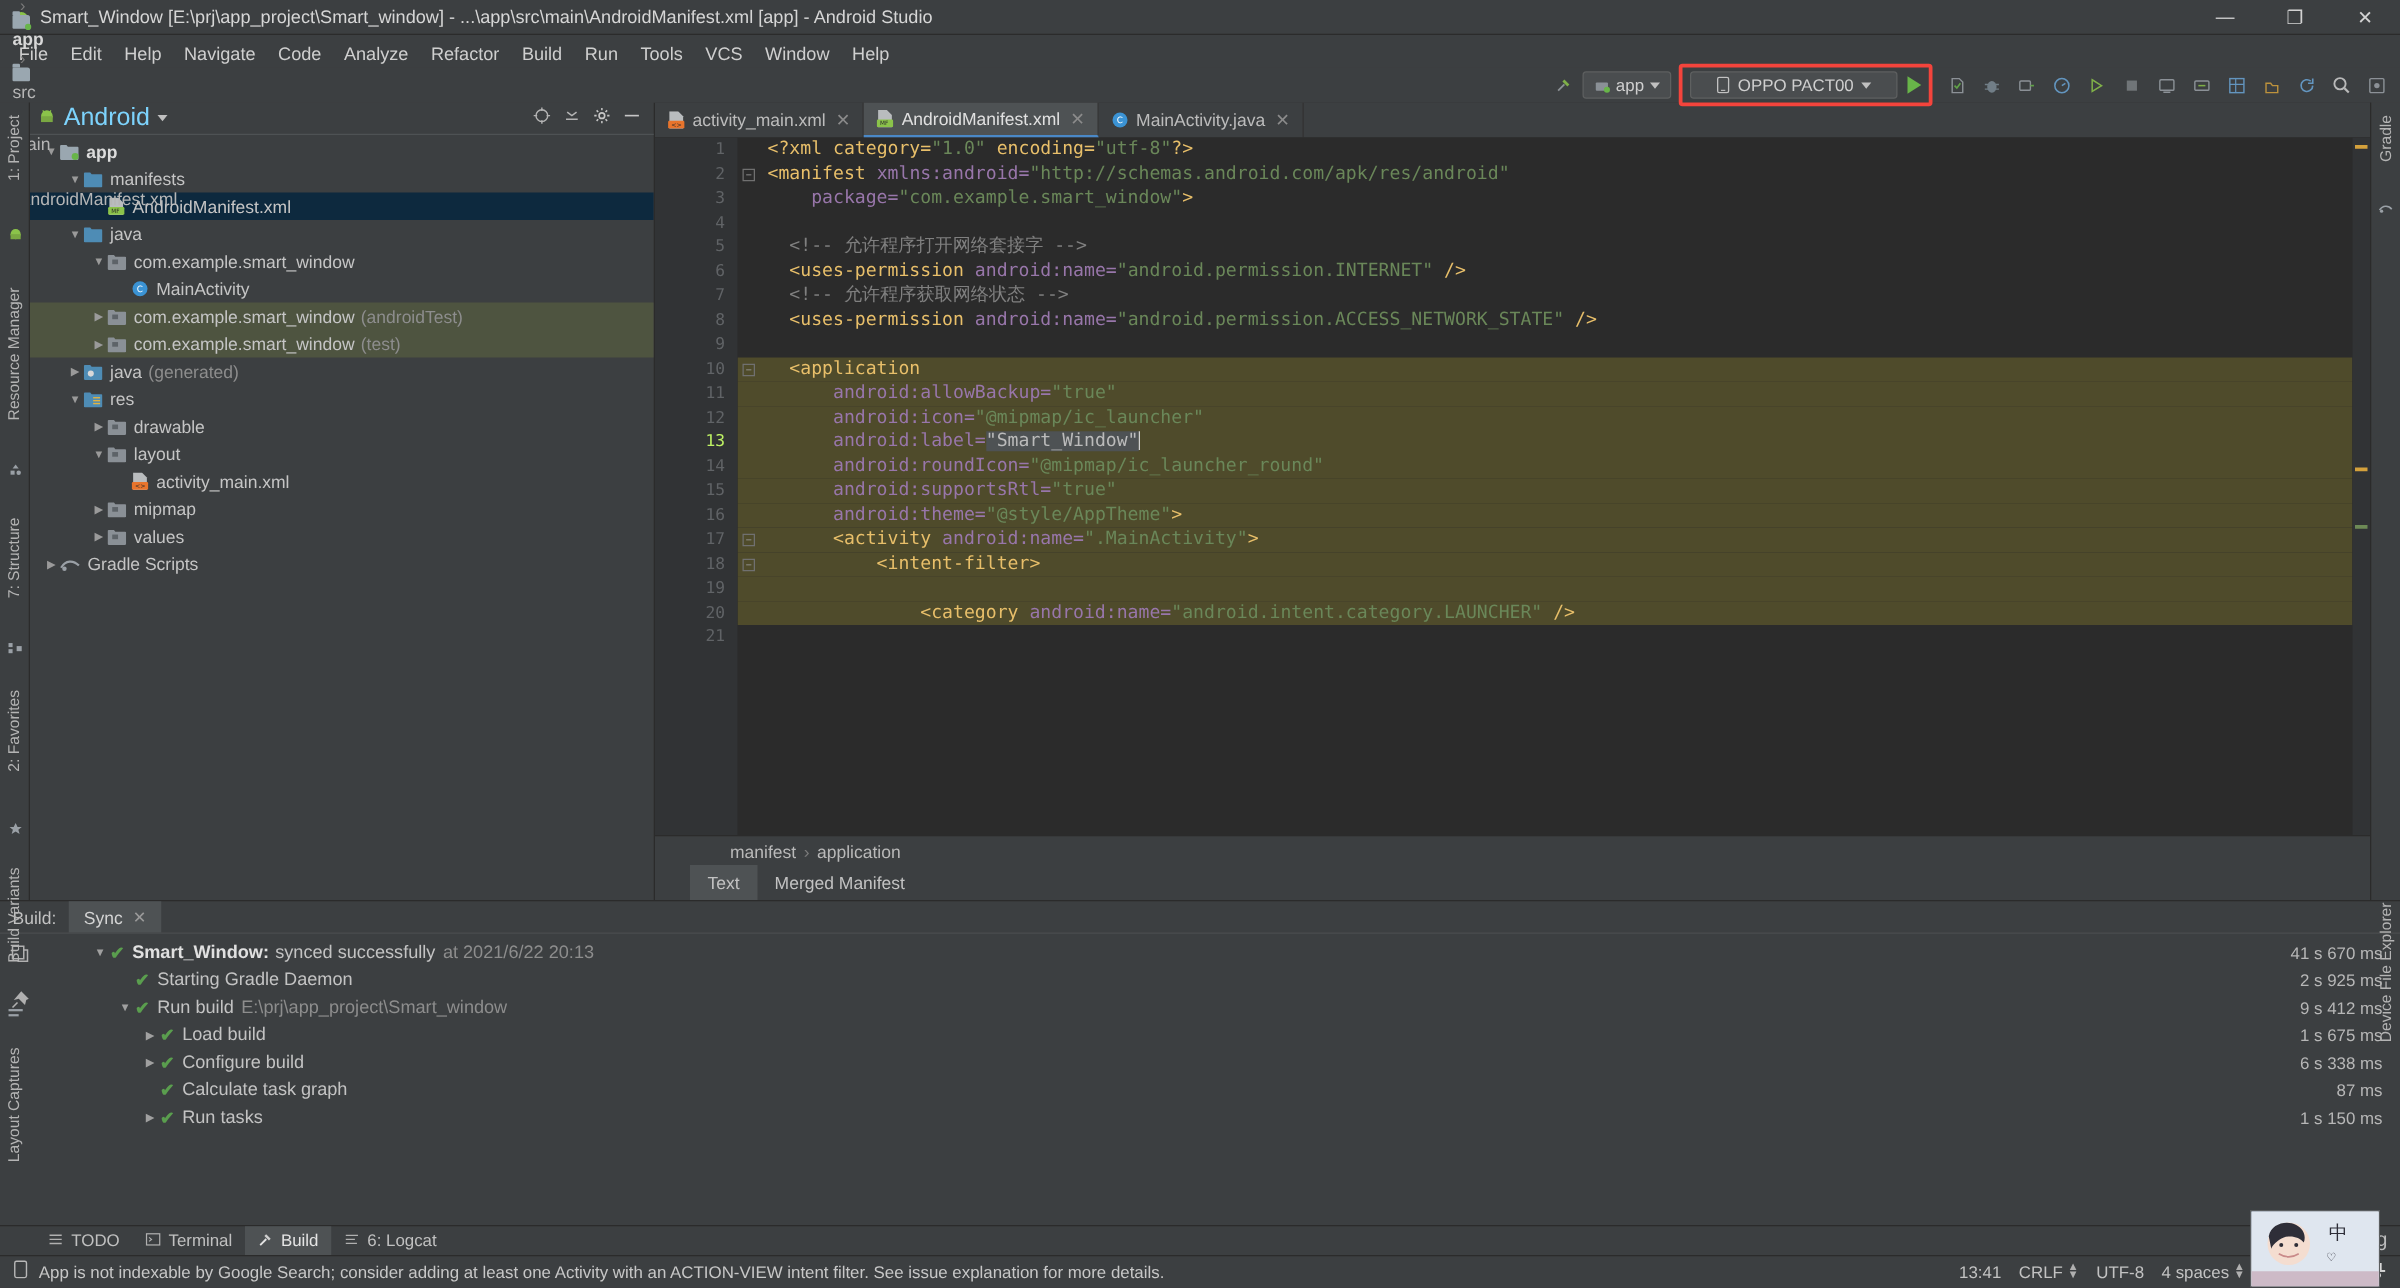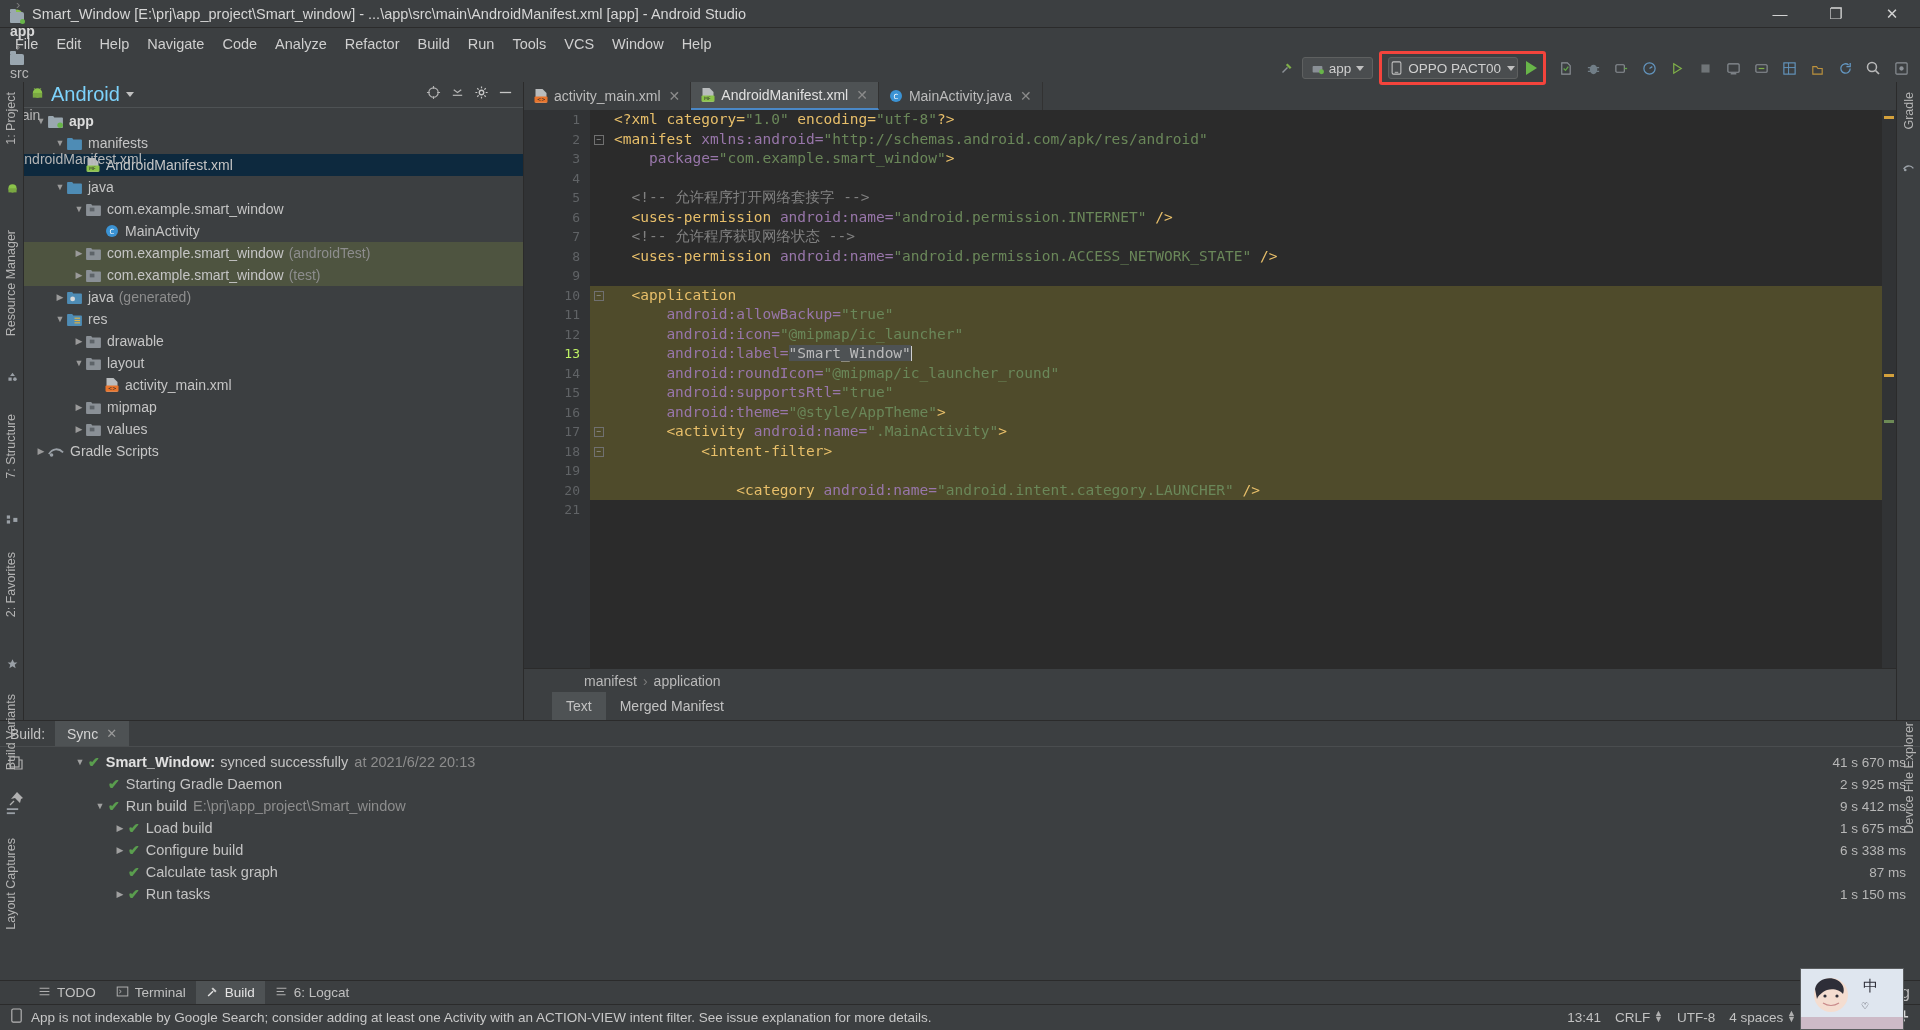--- a/index.html
+++ b/index.html
@@ -38,21 +38,21 @@
   .folder-ic:after { content:""; position:absolute; left:0; top:-3px; width:6px; height:3px; background:#9aa7b0; border-radius:1px 1px 0 0;}
   .folder-ic.dot:before { content:""; position:absolute; right:-1px; bottom:-1px; width:5px; height:5px; border-radius:50%; background:#68b549; }
 
   .toolbar-right { margin-left: auto; display: flex; align-items: center; padding-right: 6px; gap: 2px;}
   .tbtn { width: 26px; height: 24px; display: flex; align-items: center; justify-content: center; opacity:.85;}
   .modulebox {
     display: flex; align-items: center; gap: 5px; height: 22px; padding: 0 8px;
     background: #4a4d4f; border: 1px solid #5e6060; border-radius: 3px; font-size: 13.5px; color: #cfcfcf;
   }
   .devicebox {
-    display: flex; align-items: center; gap: 6px; height: 22px; padding: 0 2px;
+    display: flex; align-items: center; gap: 6px; height: 22px; padding: 0 20px;
     background: #4a4d4f; border: 1px solid #5e6060; border-radius: 3px; font-size: 13.5px; color: #cfcfcf;
   }
   .redbox {
     border: 3px solid #f4443c; border-radius: 3px; padding: 3px 6px; display: flex; align-items: center; gap: 8px;
     margin: 0 4px;
   }
   .runtri { width:0;height:0;border-left:11px solid #68b549;border-top:7px solid transparent;border-bottom:7px solid transparent; }
   .caret { width:0;height:0;border-left:4px solid transparent;border-right:4px solid transparent;border-top:5px solid #c0c0c0; }
 
   

